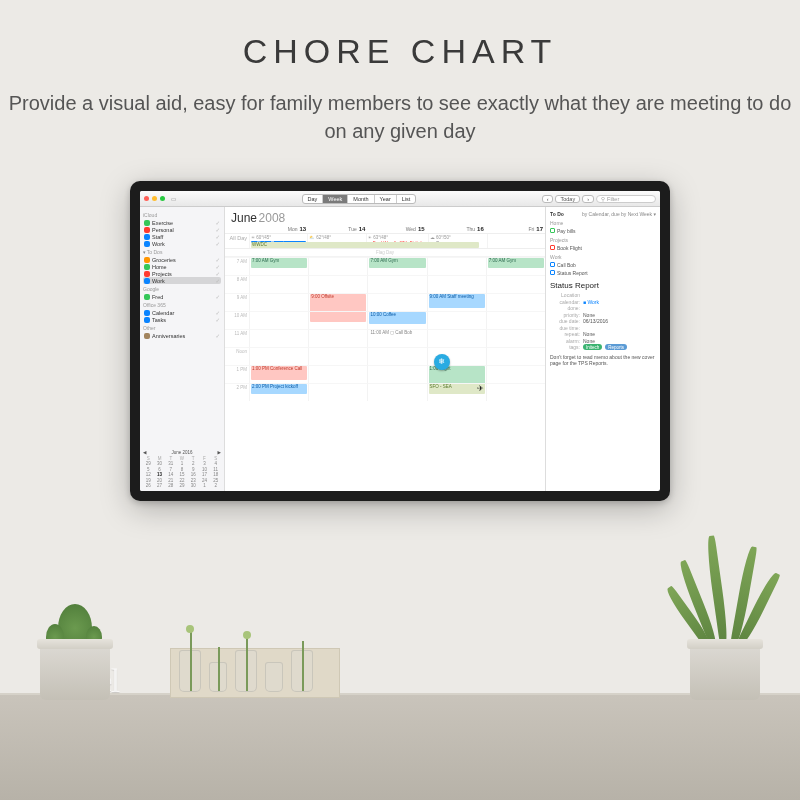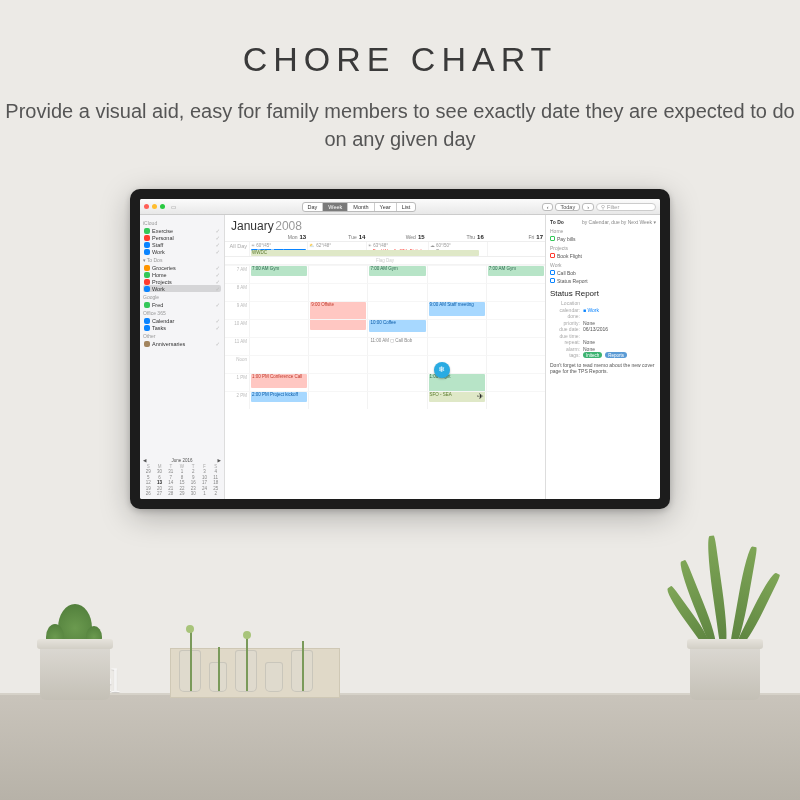--- a/index.html
+++ b/index.html
@@ -1,17 +1,17 @@
 <!DOCTYPE html>
 <html><head>
 <meta charset="utf-8">
 <style>
 *{box-sizing:border-box;margin:0;padding:0;font-family:-apple-system,Helvetica,Arial,sans-serif}
 body{width:800px;height:800px;background:#eceae6;position:relative;overflow:hidden}
-.hero{width:800px;padding-top:40px;text-align:center}
+.hero{width:800px;padding-top:32px;text-align:center}
 .hero h1{font-size:34px;font-weight:300;letter-spacing:6px;color:#3a3a3a}
 .hero p{margin-top:18px;font-size:20px;font-weight:300;color:#555;line-height:1.4}
 .screen-wrap{width:540px;margin:36px auto 0;background:#1c1c1c;border-radius:10px;padding:10px;box-shadow:0 8px 30px rgba(0,0,0,.25),0 2px 6px rgba(0,0,0,.2)}
 .screen{width:100%;height:300px;background:#fff;border-radius:2px;overflow:hidden;font-size:5.5px;color:#333;display:flex;flex-direction:column}
 .topbar{display:flex;align-items:center;height:16px;background:linear-gradient(#fbfbfb,#e8e8e8);border-bottom:1px solid #ccc;padding:0 4px;gap:2px}
 .tl{display:flex;gap:3px;align-items:center}
 .tlc{width:5px;height:5px;border-radius:50%}
 .viewseg{display:flex;margin:0 auto;background:#fff;border:1px solid #bbb;border-radius:3px;overflow:hidden}
 .viewseg span{padding:1px 5px;border-right:1px solid #ccc}
 .viewseg span:last-child{border-right:none}
@@ -72,21 +72,21 @@
 .jar{position:absolute;bottom:5px;width:22px;height:42px;background:rgba(220,220,215,.35);border:1px solid rgba(180,178,170,.5);border-radius:3px 3px 5px 5px}
 .jar.sm{height:30px;width:18px}
 .stem{position:absolute;width:1.5px;background:#7a9a5a;bottom:0}
 .bulb{position:absolute;width:8px;height:8px;background:#a8c47a;border-radius:50%}
 </style>
 </head>
 <body>
 
 <div class="hero">
   <h1>CHORE CHART</h1>
-  <p>Provide a visual aid, easy for family members to see exactly date they are expected to do on any given day</p>
+  <p>Provide a visual aid, easy for family members to see exactly what they are meeting to do on any given day</p>
 </div>
 
 <div class="screen-wrap">
   <div class="screen">
     <div class="topbar">
       <div class="tl">
         <span class="tlc" id="tl1" style="background: rgb(255, 95, 87);"></span>
         <span class="tlc" id="tl2" style="background: rgb(255, 189, 46);"></span>
         <span class="tlc" id="tl3" style="background: rgb(40, 201, 64);"></span>
       </div>
@@ -220,21 +220,21 @@
               <div>28</div>
               <div>29</div>
               <div>30</div>
               <div>1</div>
               <div>2</div>
             </div>
           </div>
         </div>
       <div class="main">
         <div class="mtitle">
-          <span class="month">January</span>
+          <span class="month">June</span>
           <span class="month year">2008</span>
         </div>
         <div class="wkhead" id="wkhead">
             <div></div>
             <div class="day">Mon<b>13</b></div>
             <div class="day">Tue<b>14</b></div>
             <div class="day">Wed<b>15</b></div>
             <div class="day">Thu<b>16</b></div>
             <div class="day">Fri<b>17</b></div>
           </div>

